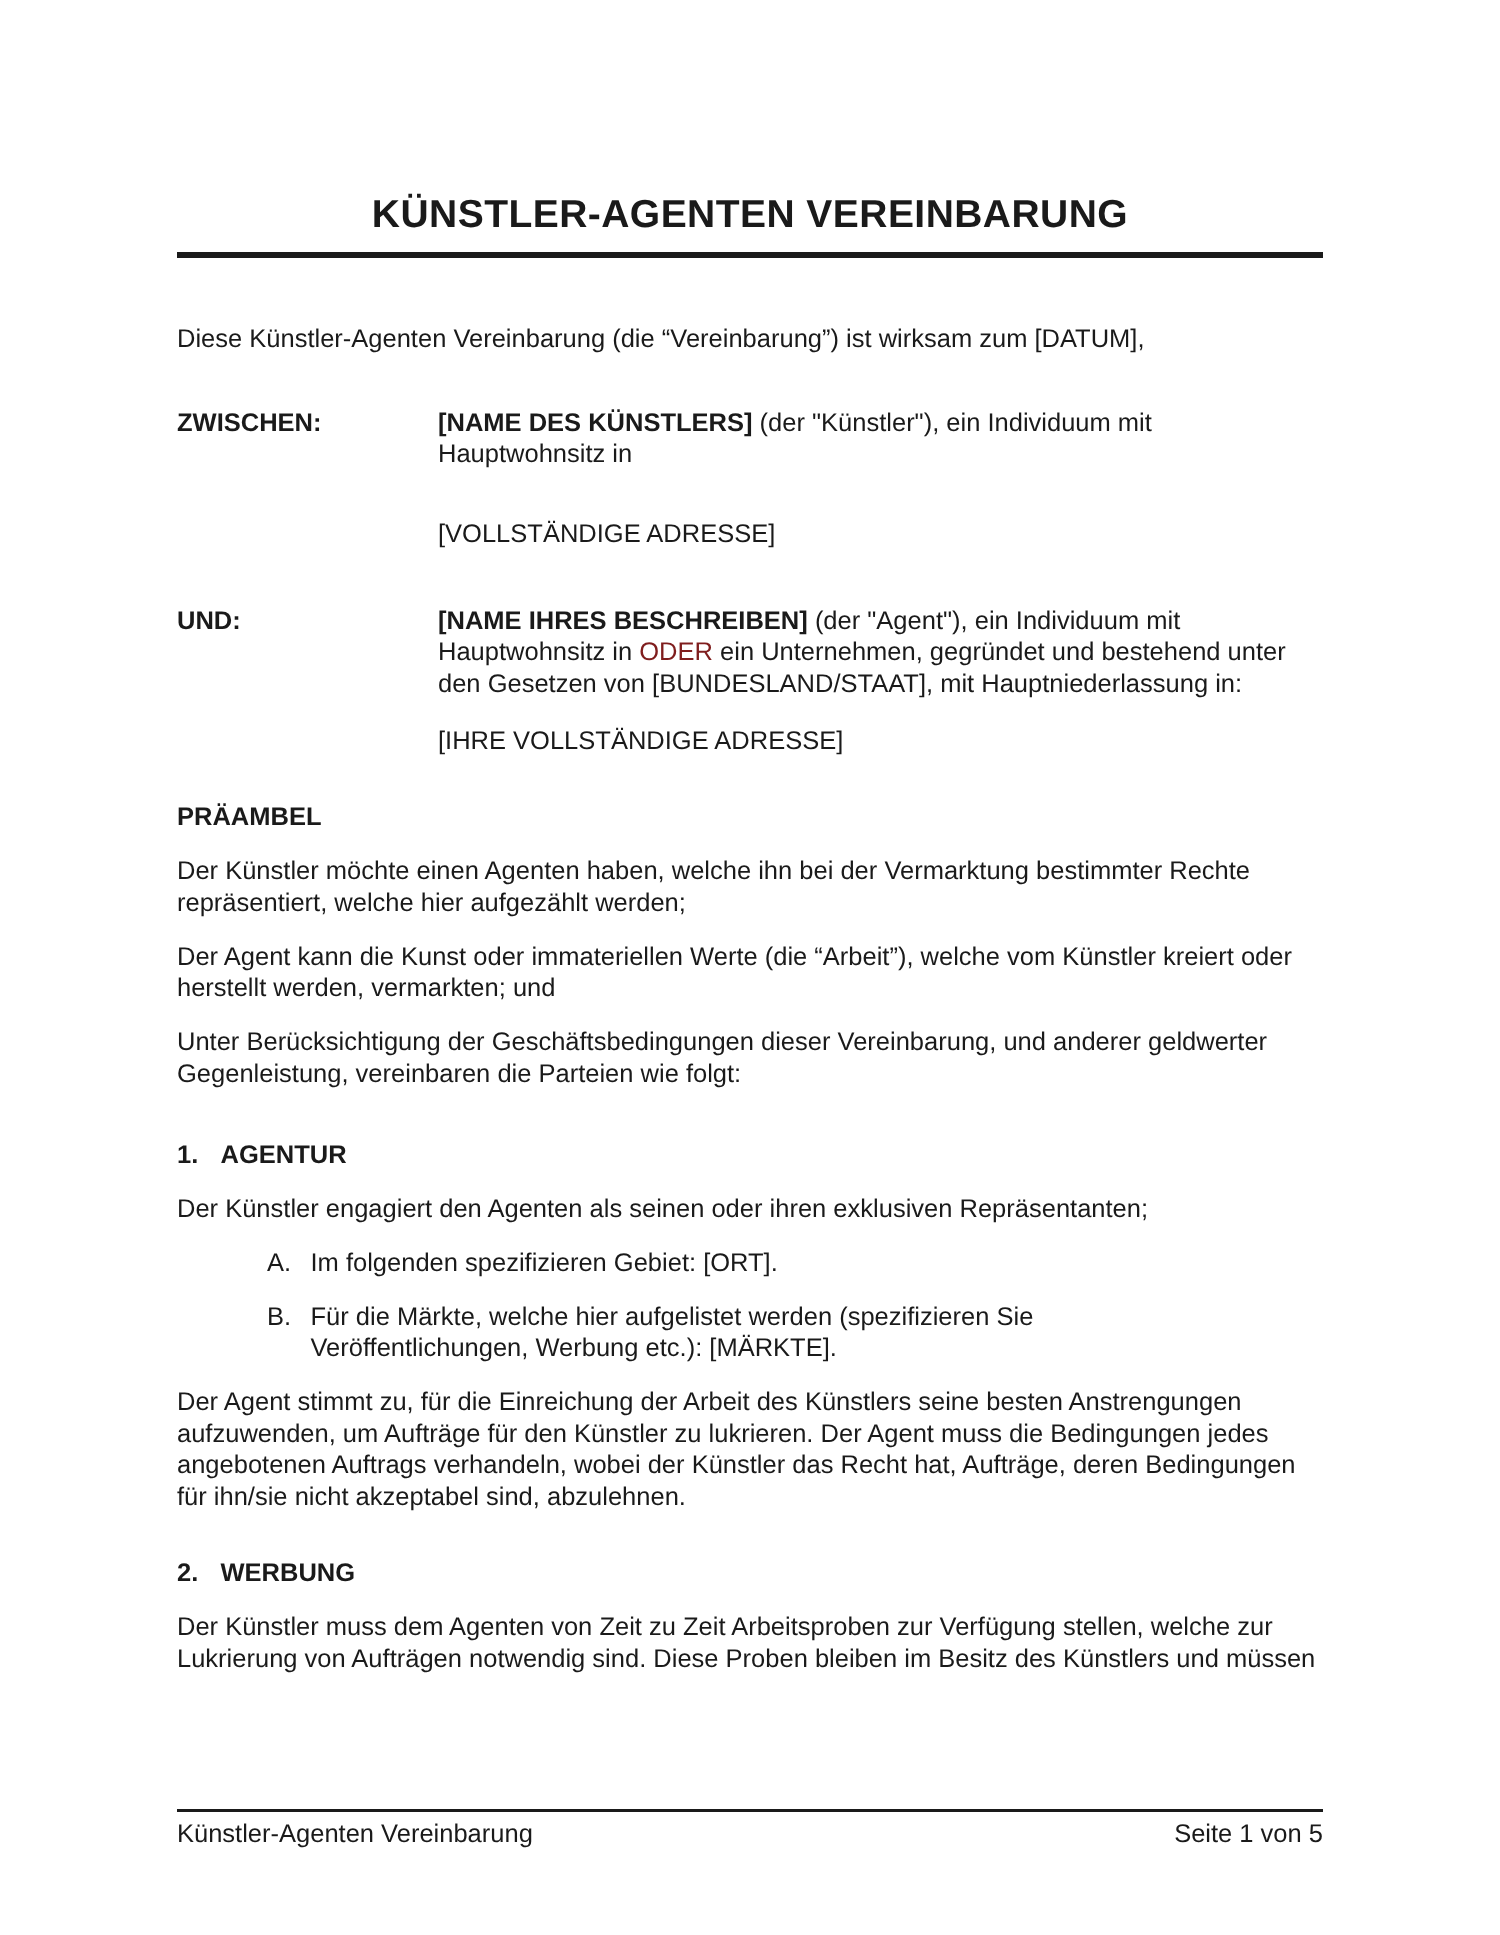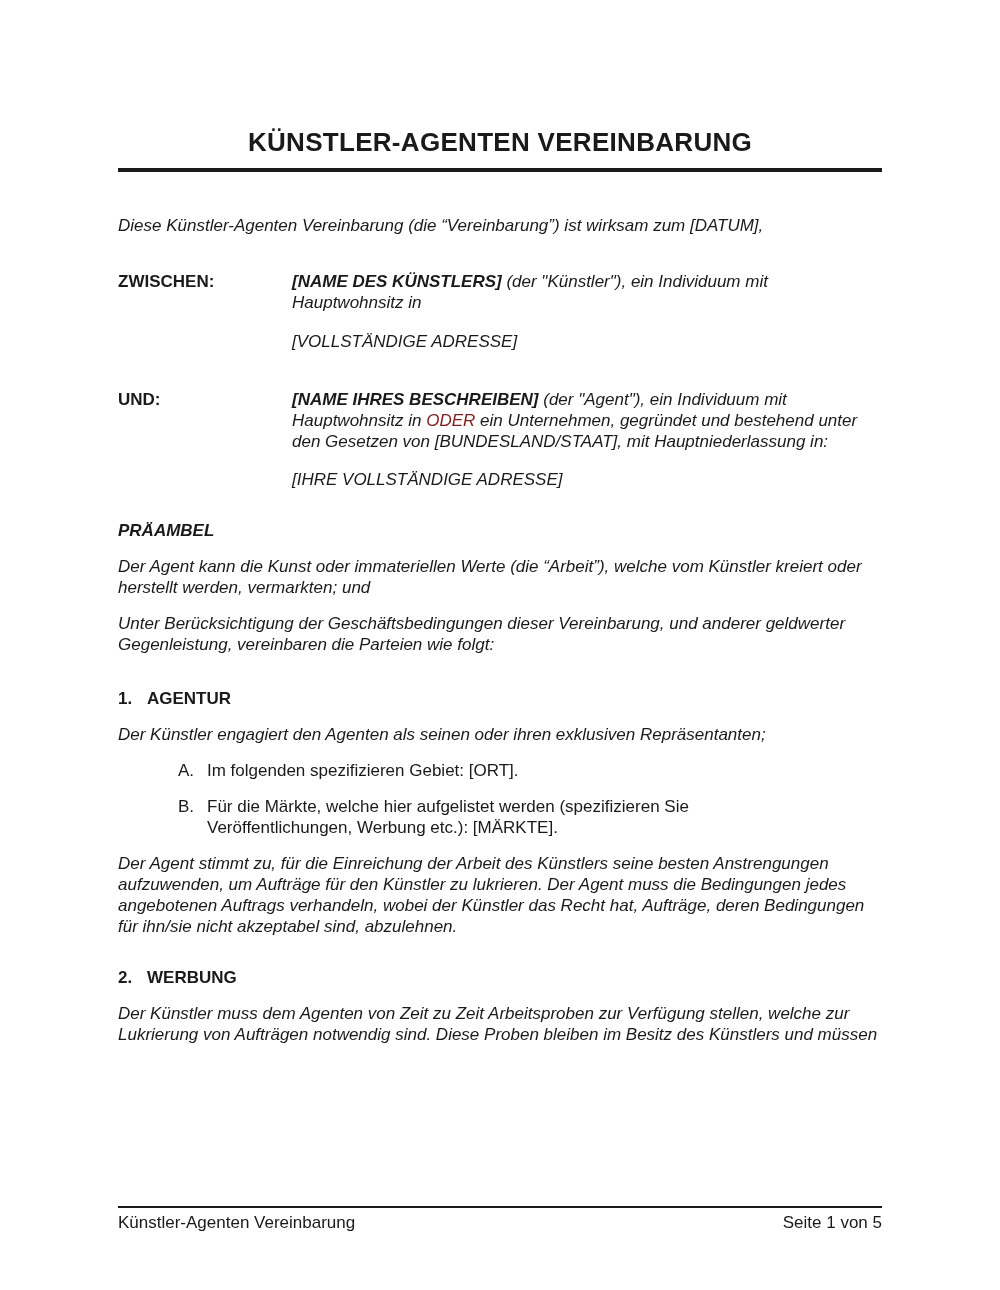--- a/index.html
+++ b/index.html
@@ -24,29 +24,29 @@
     font-weight: bold;
     text-align: center;
     letter-spacing: 0.3px;
   }
   .title-rule {
     border: none;
     border-top: 4px solid #1a1a1a;
     margin: 9px 0 0 0;
   }
 
-  p { margin: 0; font-style: italic; }
+  p { margin: 0; }
   .intro-par { margin-top: 43px; }
 
   .party-row { display: flex; align-items: flex-start; }
   .party-row.between { margin-top: 35px; }
   .party-row.and { margin-top: 37px; }
   .party-label { width: 174px; flex-shrink: 0; font-weight: bold; }
   .party-body { flex: 1; }
-  .party-address { margin-top: 18px; }
+  .party-address { margin-top: 32px; }
   .party-address.second { margin-top: 17px; }
   .bold { font-weight: bold; }
   .muted { color: #7f1d1d; }
 
   .preamble-heading { margin-top: 30px; font-weight: bold; }
   .preamble-par { margin-top: 15px; }
 
   .section-heading {
     display: flex;
     font-weight: bold;
@@ -96,20 +96,21 @@
   <div class="party-row and">
     <div class="party-label">UND:</div>
     <div class="party-body">
       <p><span class="bold">[NAME IHRES BESCHREIBEN]</span><span> (der "Agent"), ein Individuum mit Hauptwohnsitz in </span><span class="muted">ODER</span><span> ein Unternehmen, gegründet und bestehend unter den Gesetzen von [BUNDESLAND/STAAT], mit Hauptniederlassung in:</span></p>
       <p class="party-address second">[IHRE VOLLSTÄNDIGE ADRESSE]</p>
     </div>
   </div>
 
   <div class="preamble">
     <p class="preamble-heading">PRÄAMBEL</p>
+    <p class="preamble-par">Der Künstler möchte einen Agenten haben, welche ihn bei der Vermarktung bestimmter Rechte repräsentiert, welche hier aufgezählt werden;</p>
     <p class="preamble-par">Der Agent kann die Kunst oder immateriellen Werte (die “Arbeit”), welche vom Künstler kreiert oder herstellt werden, vermarkten; und</p>
     <p class="preamble-par">Unter Berücksichtigung der Geschäftsbedingungen dieser Vereinbarung, und anderer geldwerter Gegenleistung, vereinbaren die Parteien wie folgt:</p>
   </div>
 
   <div class="section">
     <div class="section-heading">
       <span class="section-number">1.</span>
       <span>AGENTUR</span>
     </div>
     <p class="section-par">Der Künstler engagiert den Agenten als seinen oder ihren exklusiven Repräsentanten;</p>

